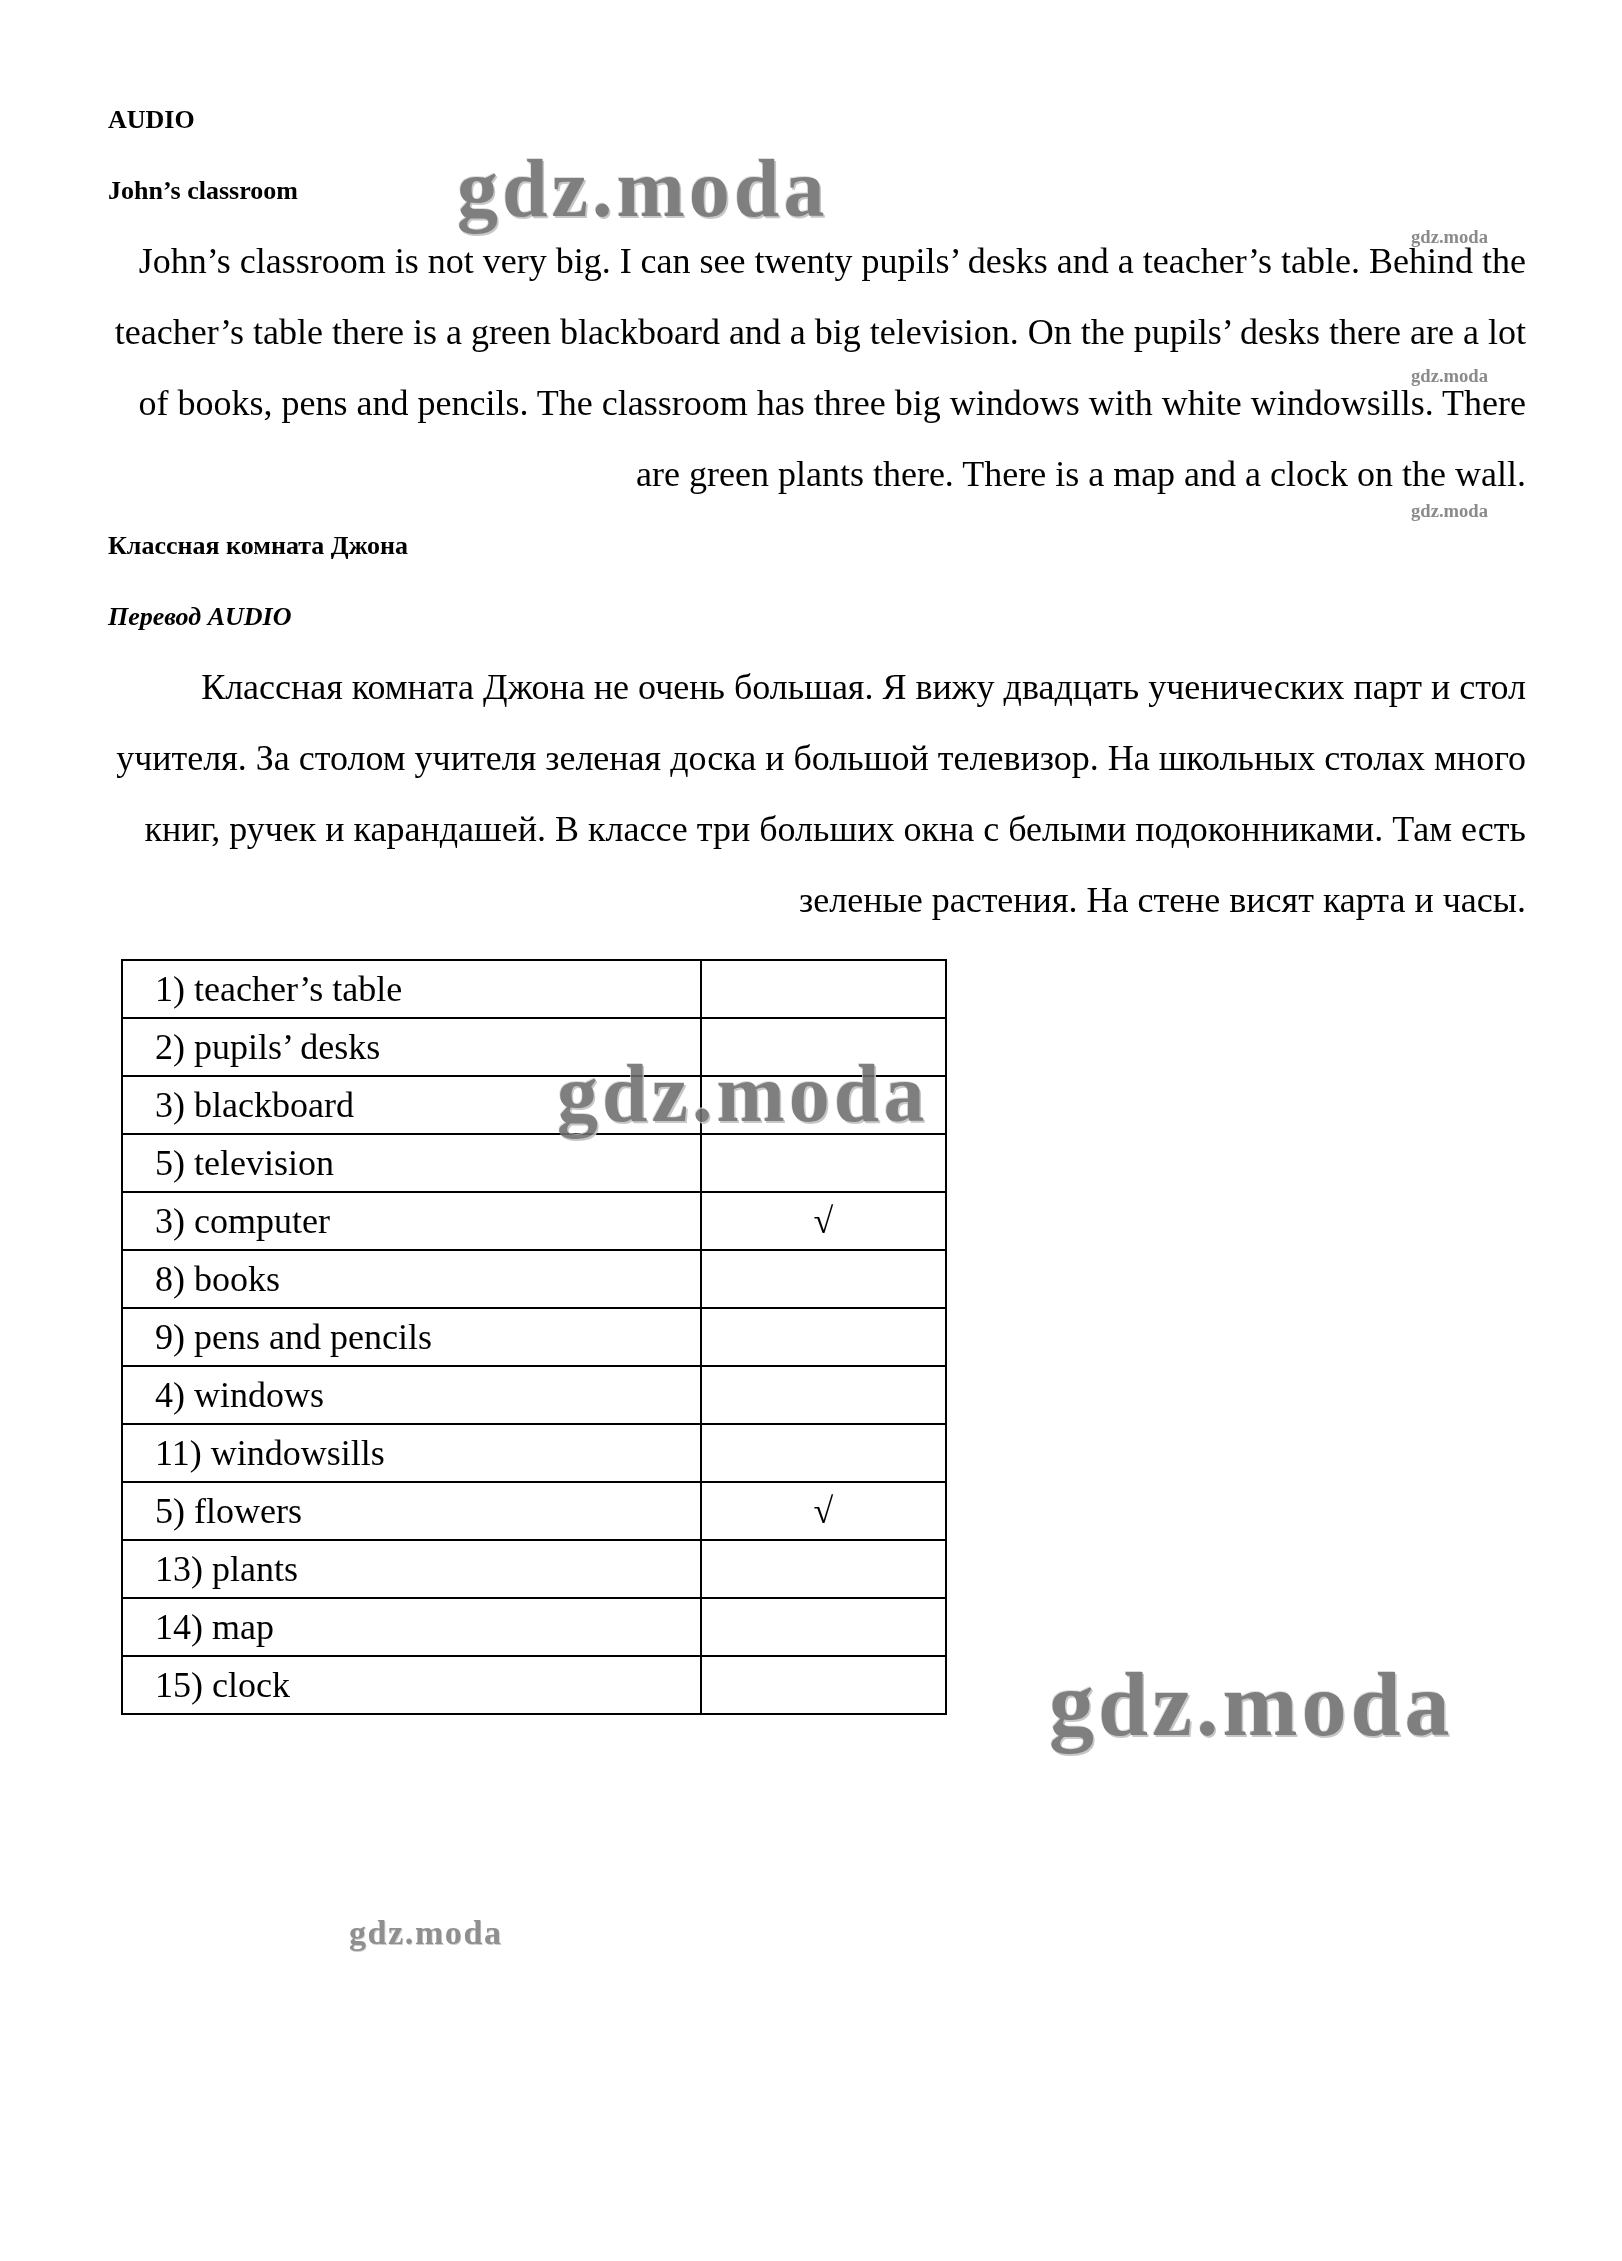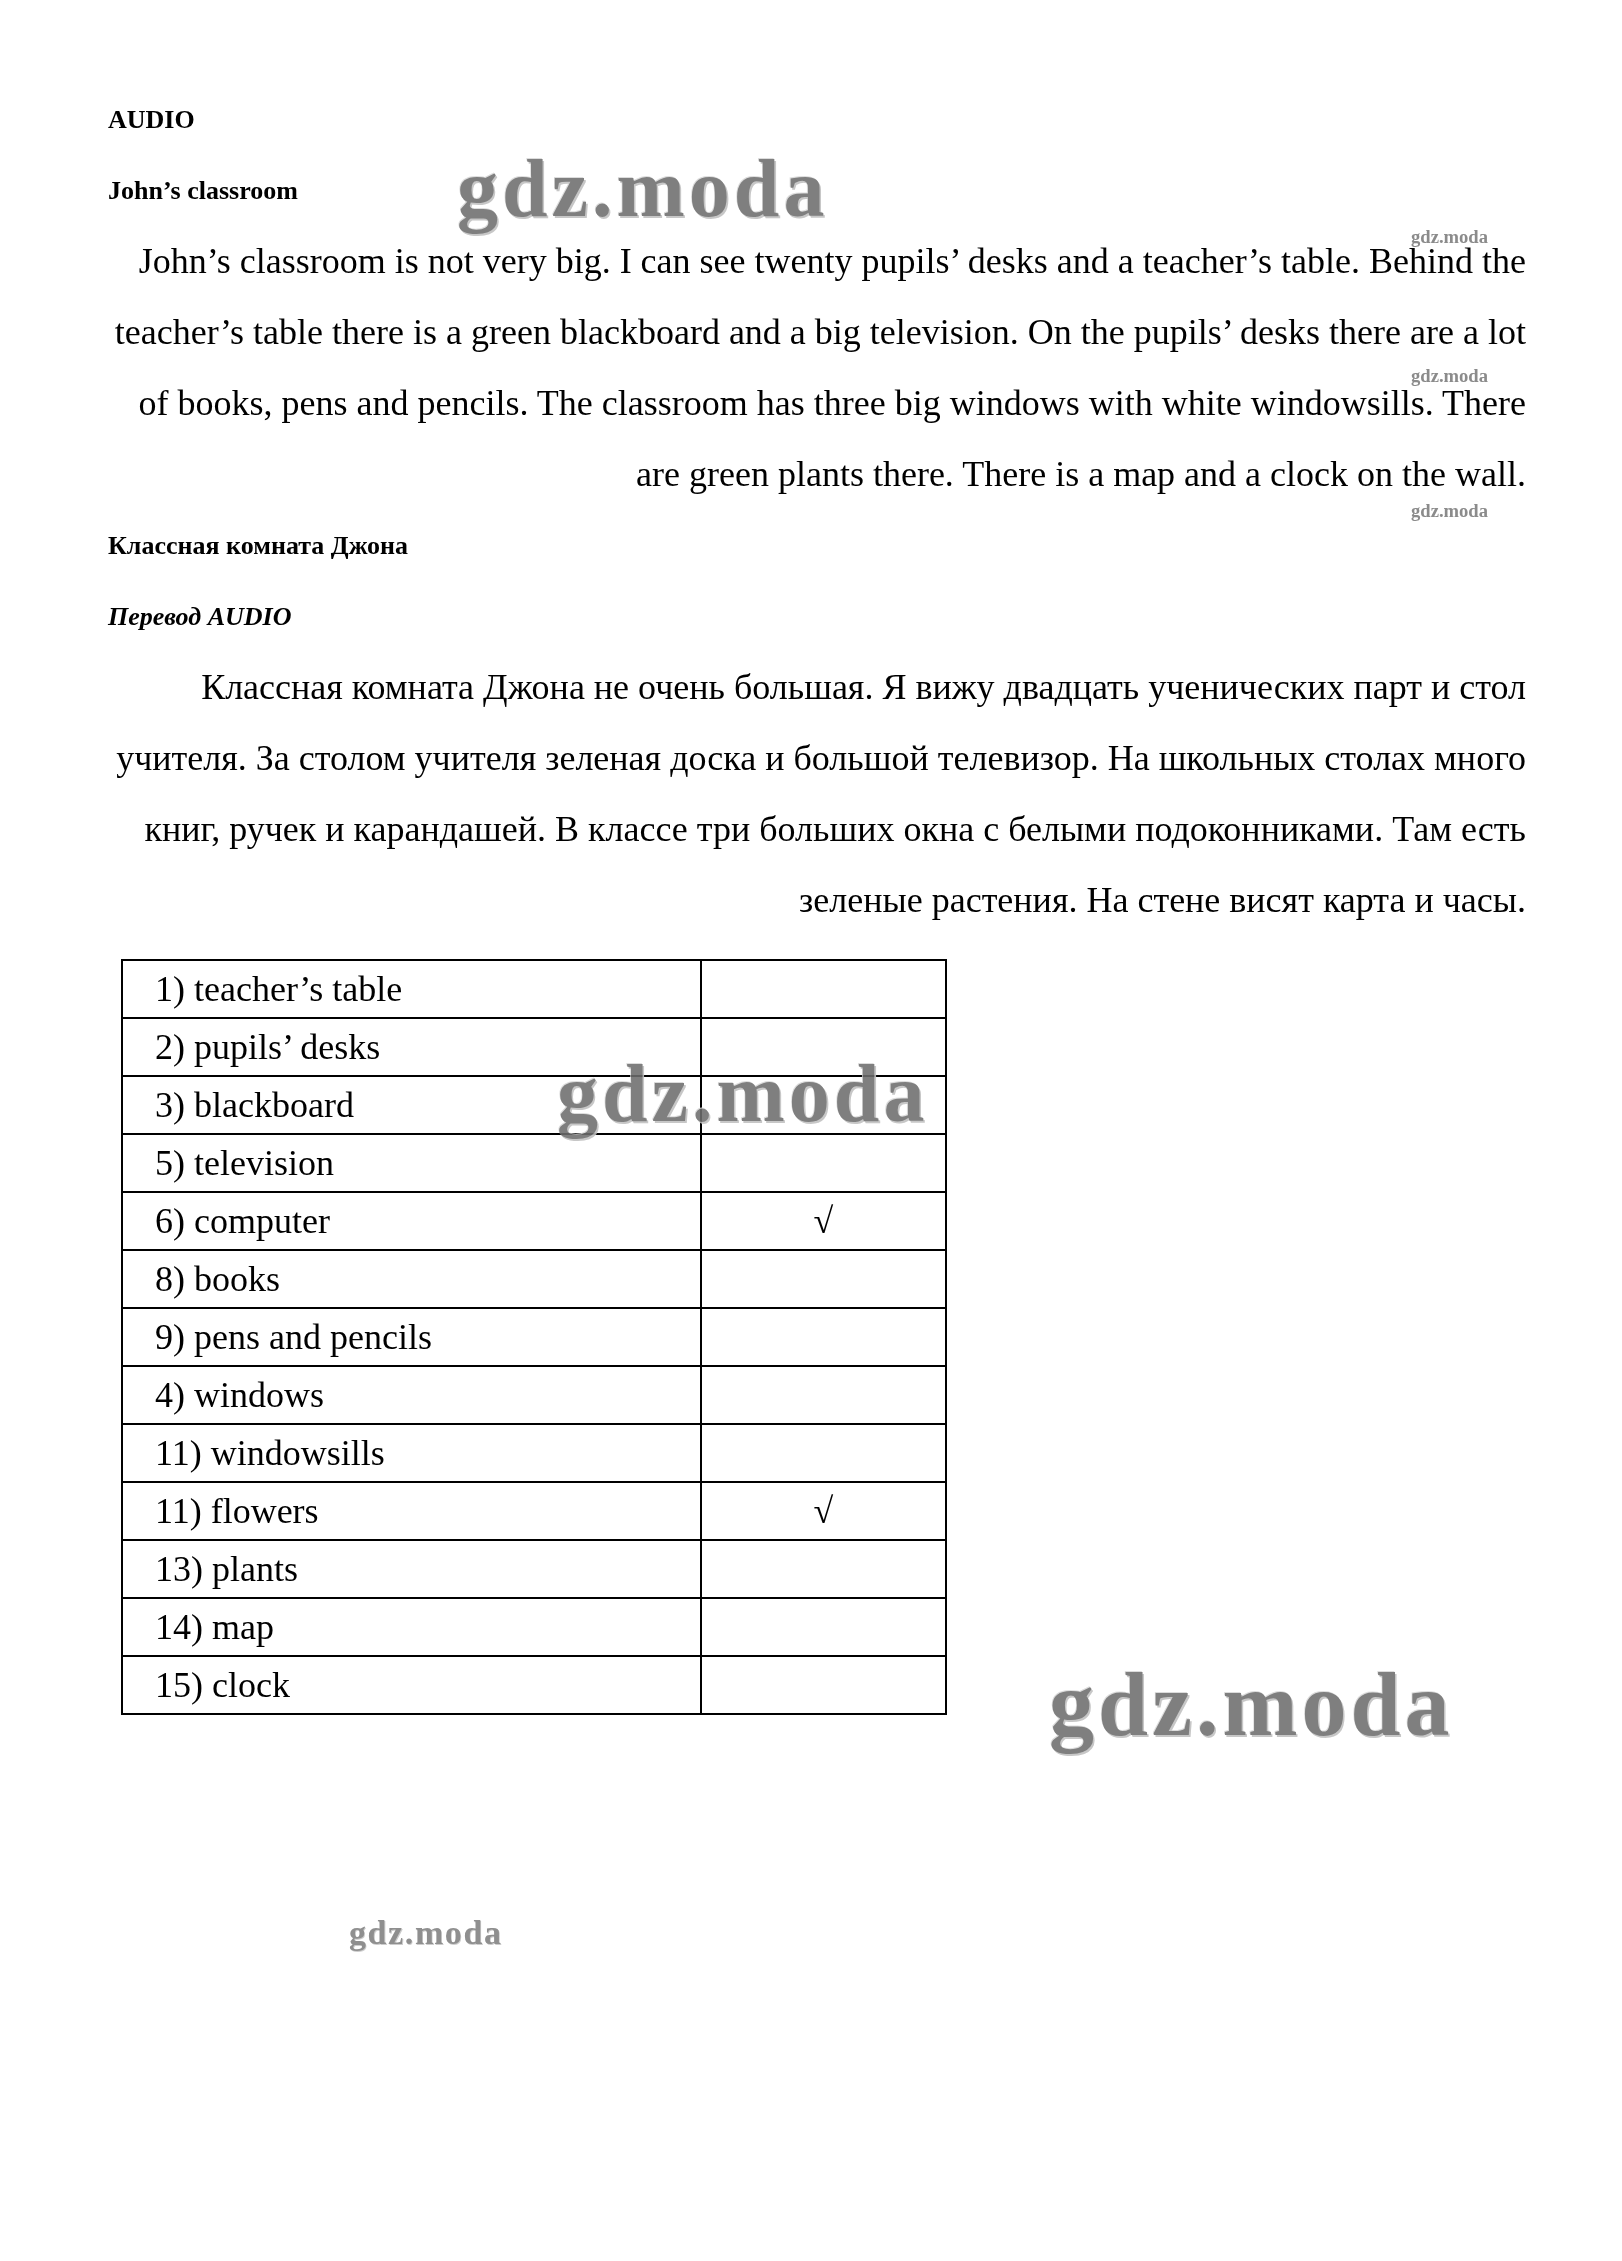--- a/index.html
+++ b/index.html
@@ -105,41 +105,41 @@
         </tr>
         <tr>
           <td class="item-cell">3) blackboard</td>
           <td class="check-cell"></td>
         </tr>
         <tr>
           <td class="item-cell">5) television</td>
           <td class="check-cell"></td>
         </tr>
         <tr>
-          <td class="item-cell">6) computer</td>
+          <td class="item-cell">3) computer</td>
           <td class="check-cell">√</td>
         </tr>
         <tr>
           <td class="item-cell">8) books</td>
           <td class="check-cell"></td>
         </tr>
         <tr>
           <td class="item-cell">9) pens and pencils</td>
           <td class="check-cell"></td>
         </tr>
         <tr>
           <td class="item-cell">4) windows</td>
           <td class="check-cell"></td>
         </tr>
         <tr>
           <td class="item-cell">11) windowsills</td>
           <td class="check-cell"></td>
         </tr>
         <tr>
-          <td class="item-cell">11) flowers</td>
+          <td class="item-cell">5) flowers</td>
           <td class="check-cell">√</td>
         </tr>
         <tr>
           <td class="item-cell">13) plants</td>
           <td class="check-cell"></td>
         </tr>
         <tr>
           <td class="item-cell">14) map</td>
           <td class="check-cell"></td>
         </tr>

